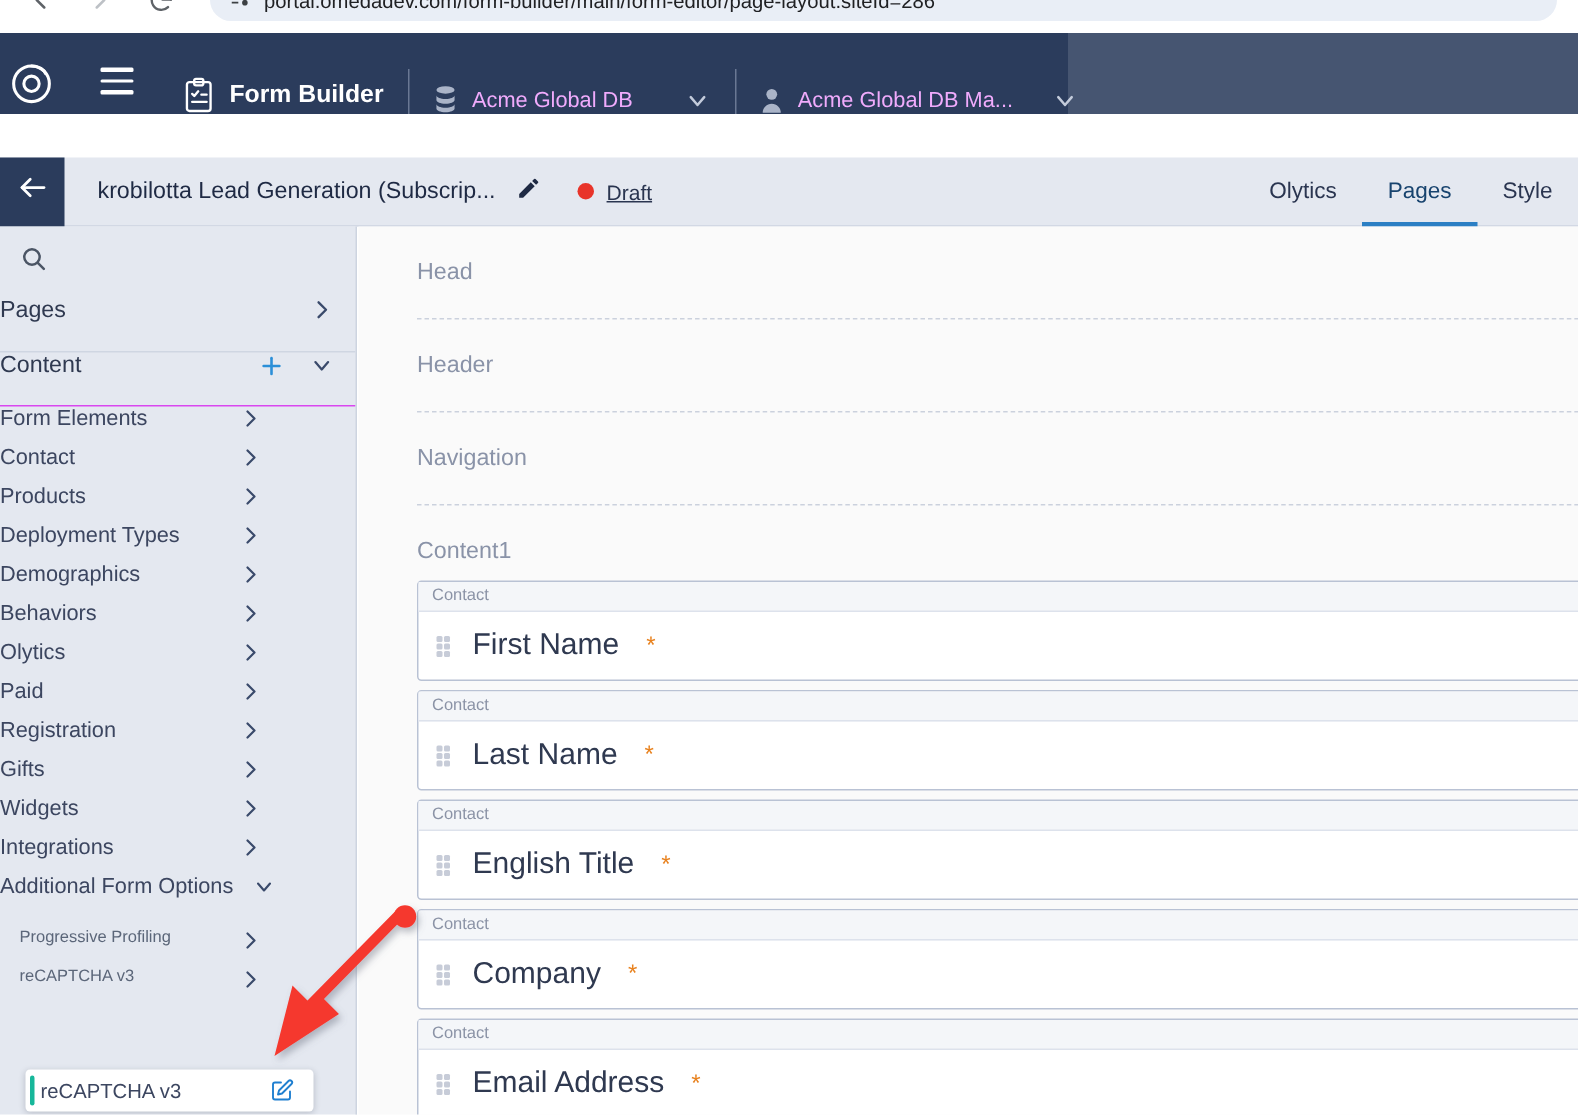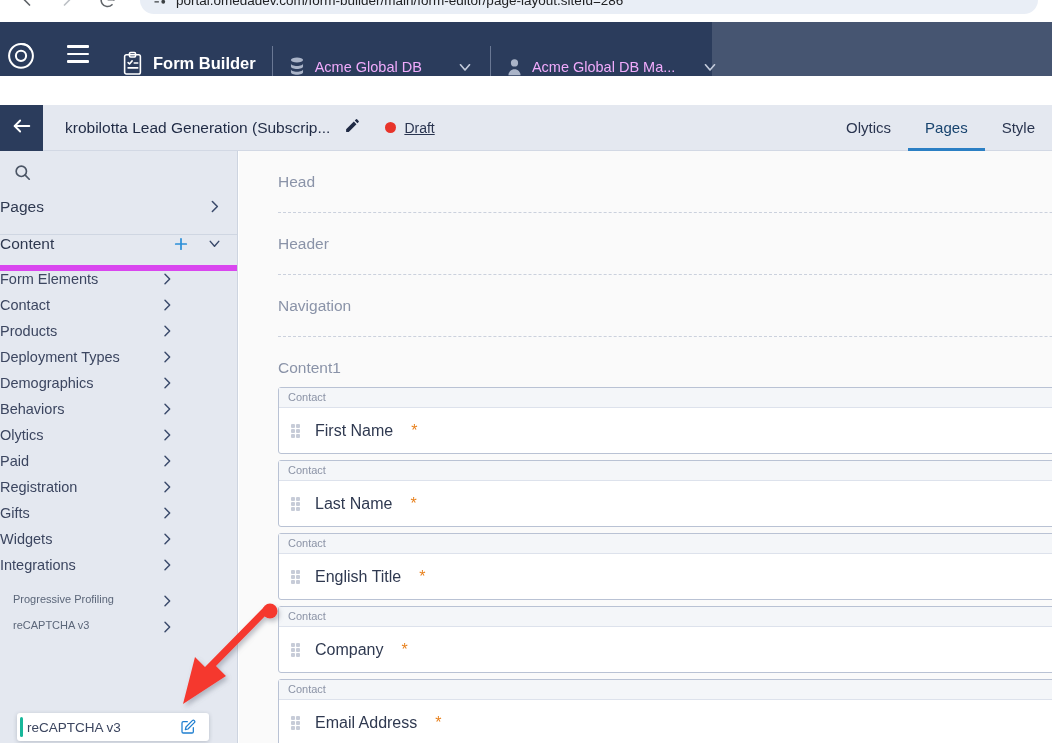--- a/index.html
+++ b/index.html
@@ -208,21 +208,21 @@
   .side-row .chev { color: #3a4a6b; display: flex; }
 
   .row-pages {
     height: 37px;
     border-bottom: 1px solid #cfd6e2;
     padding-left: 0;
   }
   .row-pages .lbl { font-size: 15.5px; color: #2f3950; margin-left: 0; }
   .row-content {
     height: 36px;
-    border-bottom: 6px solid #d946ef;
+    border-bottom: 1px solid #d946ef;
   }
   .row-content .lbl { font-size: 15.5px; color: #2f3950; }
   .plus-icon { color: #2b8fd8; display: flex; margin-left: auto; }
   .row-content .chev { margin-left: 16px; }
 
   .cat-row .lbl { margin-left: 0; font-size: 14.5px; }
   .cat-row { height: 26px; padding-left: 0; }
   .cat-row .chev { margin-left: auto; }
 
   .sub-row { height: 26px; padding-left: 13px; }
@@ -305,21 +305,21 @@
     width: 11px; height: 14px;
     display: grid;
     grid-template-columns: 4px 4px;
     grid-template-rows: 4px 4px 4px;
     gap: 1px;
     flex: 0 0 auto;
     cursor: grab;
   }
   .grip i { background: #c7ccd8; border-radius: 1px; display: block; }
   .fc-name {
-    font-size: 16px;
+    font-size: 20px;
     color: #2f3950;
     white-space: nowrap;
   }
   .req {
     color: #e8821f;
     font-size: 16px;
     margin-left: 5px;
     vertical-align: text-top;
   }
 
@@ -574,20 +574,28 @@
       <svg width="16" height="16" viewBox="0 0 24 24" fill="none" stroke="currentColor" stroke-width="2.2" stroke-linecap="round" stroke-linejoin="round">
           <polyline points="9 5 16 12 9 19"></polyline>
         </svg>
     </span>
   </div>
   <div class="side-row cat-row">
     <span class="lbl">Integrations</span>
     <span class="chev" style="margin-right:48px;">
       <svg width="16" height="16" viewBox="0 0 24 24" fill="none" stroke="currentColor" stroke-width="2.2" stroke-linecap="round" stroke-linejoin="round">
           <polyline points="9 5 16 12 9 19"></polyline>
+        </svg>
+    </span>
+  </div>
+  <div class="side-row cat-row">
+    <span class="lbl">Additional Form Options</span>
+    <span class="chev" style="margin-left:12px;">
+      <svg width="16" height="16" viewBox="0 0 24 24" fill="none" stroke="currentColor" stroke-width="2.1" stroke-linecap="round" stroke-linejoin="round">
+          <polyline points="6 9 12 16 18 9"></polyline>
         </svg>
     </span>
   </div>
 
   <div class="side-row sub-row" style="margin-top:10px;">
     <span class="lbl">Progressive Profiling</span>
     <span class="chev" style="margin-left:auto;margin-right:48px;">
       <svg width="16" height="16" viewBox="0 0 24 24" fill="none" stroke="currentColor" stroke-width="2.2" stroke-linecap="round" stroke-linejoin="round">
           <polyline points="9 5 16 12 9 19"></polyline>
         </svg>

